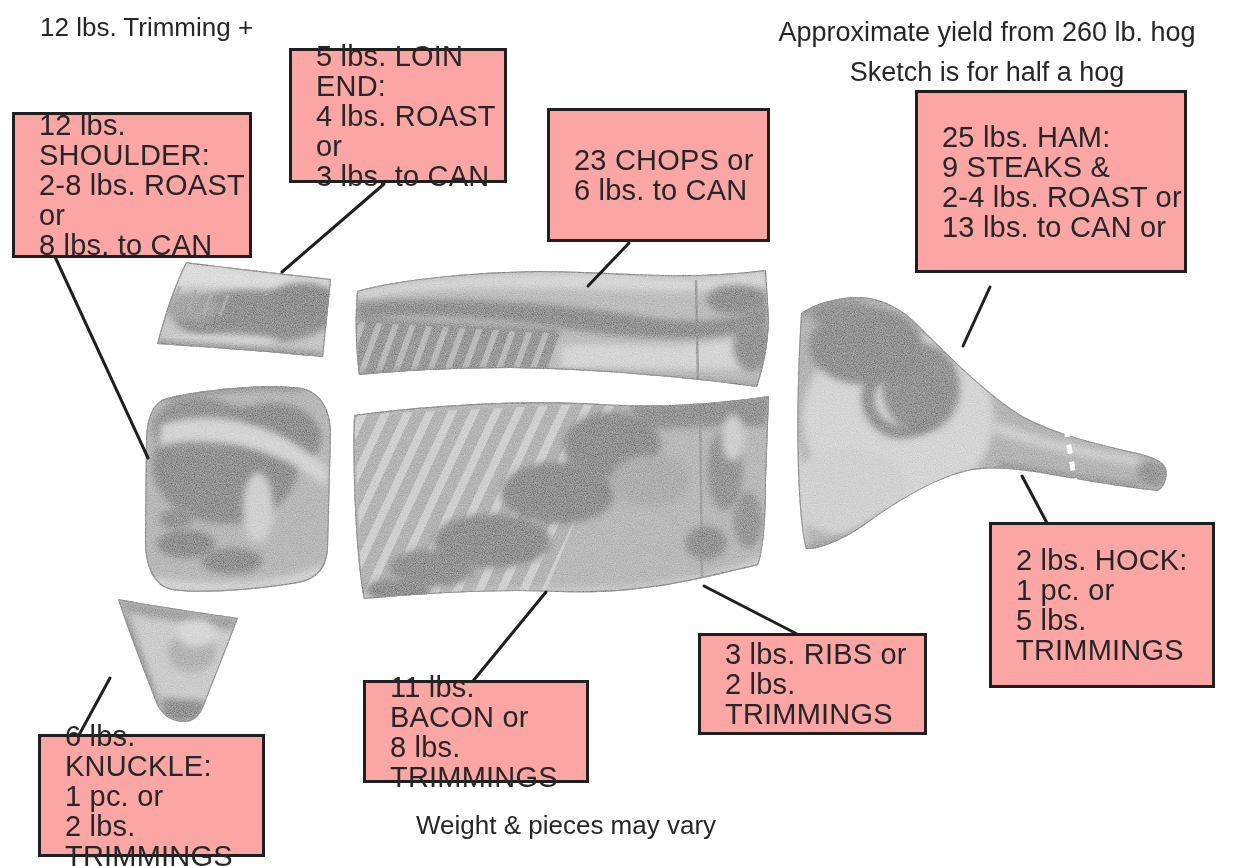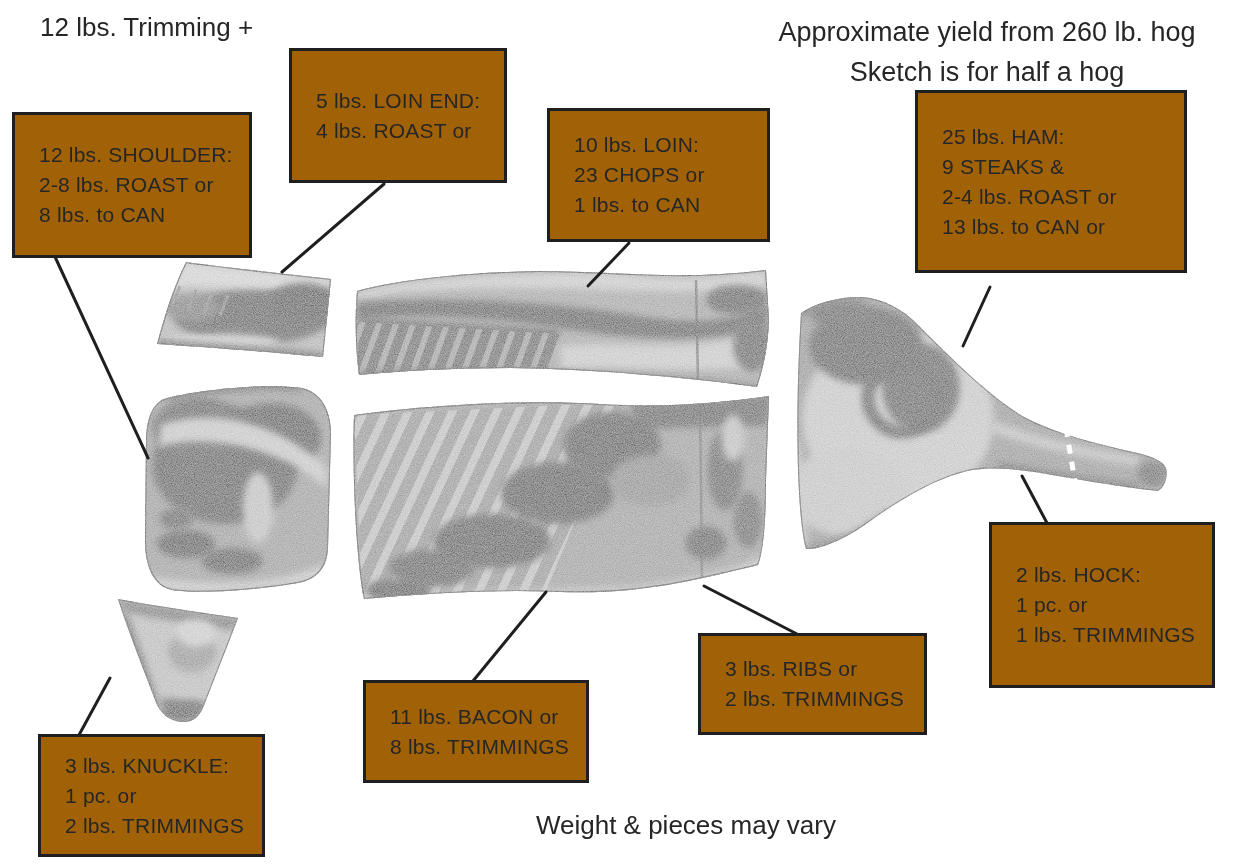--- a/index.html
+++ b/index.html
@@ -3,27 +3,27 @@
 <meta charset="utf-8">
 <style>
   html,body{margin:0;padding:0;background:#ffffff;}
   #stage{
     position:relative;width:1240px;height:866px;background:#ffffff;overflow:hidden;
     font-family:"Liberation Sans", sans-serif;color:#262626;
   }
   #figure-svg{position:absolute;left:0;top:0;}
   .txt{position:absolute;white-space:nowrap;}
   .box{
-    position:absolute;border:3px solid #1f1f1f;background:#a16207;box-sizing:border-box;
+    position:absolute;border:3px solid #1f1f1f;background:#fca5a5;box-sizing:border-box;
     display:flex;flex-direction:column;justify-content:center;
-    padding-left:24px;font-size:21px;line-height:30px;letter-spacing:.2px;color:#262626;
+    padding-left:24px;font-size:29px;line-height:30px;letter-spacing:.2px;color:#262626;
   }
   .note-trimming{left:40px;top:12px;font-size:26px;}
   .title-block{left:770px;top:12px;width:434px;text-align:center;font-size:27px;line-height:40px;}
-  .footer-note{left:416px;top:810px;width:420px;text-align:right;font-size:26px;}
+  .footer-note{left:416px;top:810px;width:420px;text-align:left;font-size:26px;}
 </style>
 </head>
 <body>
 
 <div id="stage">
 
   <svg id="figure-svg" width="1240" height="866" viewBox="0 0 1240 866">
     <defs>
       <filter id="soft" x="-40%" y="-40%" width="180%" height="180%">
         <feGaussianBlur stdDeviation="3.5"></feGaussianBlur>
@@ -194,52 +194,52 @@
 
   <div class="box" style="left:12px;top:112px;width:240px;height:146px">
     <div>12 lbs. SHOULDER:</div>
     <div>2-8 lbs. ROAST or</div>
     <div>8 lbs. to CAN</div>
   </div>
 
   <div class="box" style="left:289px;top:48px;width:218px;height:135px">
     <div>5 lbs. LOIN END:</div>
     <div>4 lbs. ROAST or</div>
+    <div>3 lbs. to CAN</div>
   </div>
 
   <div class="box" style="left:547px;top:108px;width:223px;height:134px">
-    <div>10 lbs. LOIN:</div>
     <div>23 CHOPS or</div>
-    <div>1 lbs. to CAN</div>
+    <div>6 lbs. to CAN</div>
   </div>
 
   <div class="box" style="left:915px;top:90px;width:272px;height:183px">
     <div>25 lbs. HAM:</div>
     <div>9 STEAKS &amp;</div>
     <div>2-4 lbs. ROAST or</div>
     <div>13 lbs. to CAN or</div>
   </div>
 
   <div class="box" style="left:989px;top:522px;width:226px;height:166px">
     <div>2 lbs. HOCK:</div>
     <div>1 pc. or</div>
-    <div>1 lbs. TRIMMINGS</div>
+    <div>5 lbs. TRIMMINGS</div>
   </div>
 
   <div class="box" style="left:698px;top:633px;width:229px;height:102px">
     <div>3 lbs. RIBS or</div>
     <div>2 lbs. TRIMMINGS</div>
   </div>
 
   <div class="box" style="left:363px;top:680px;width:226px;height:103px">
     <div>11 lbs. BACON or</div>
     <div>8 lbs. TRIMMINGS</div>
   </div>
 
   <div class="box" style="left:38px;top:734px;width:227px;height:123px">
-    <div>3 lbs. KNUCKLE:</div>
+    <div>6 lbs. KNUCKLE:</div>
     <div>1 pc. or</div>
     <div>2 lbs. TRIMMINGS</div>
   </div>
 
   <div class="txt footer-note">Weight &amp; pieces may vary</div>
 
 </div>
 
 </body></html>

